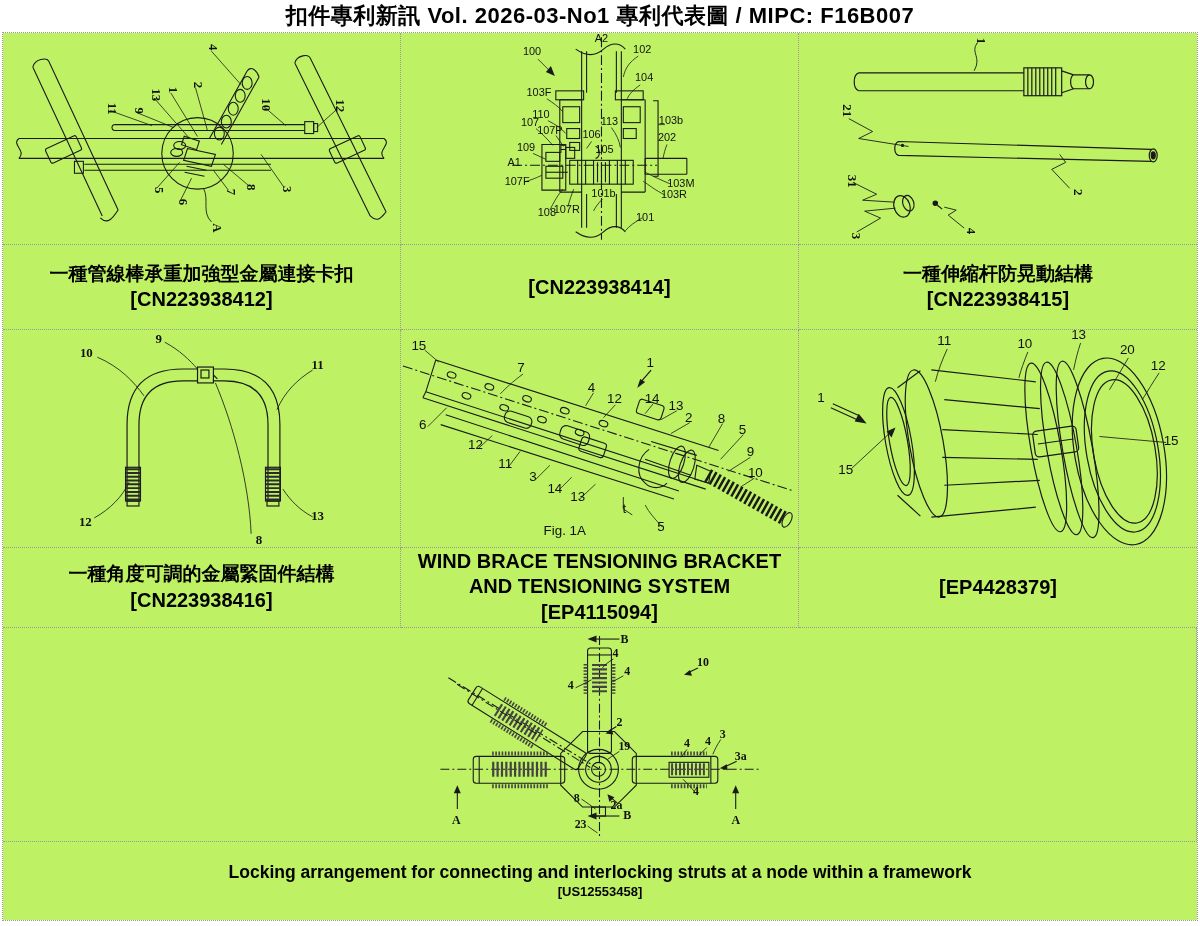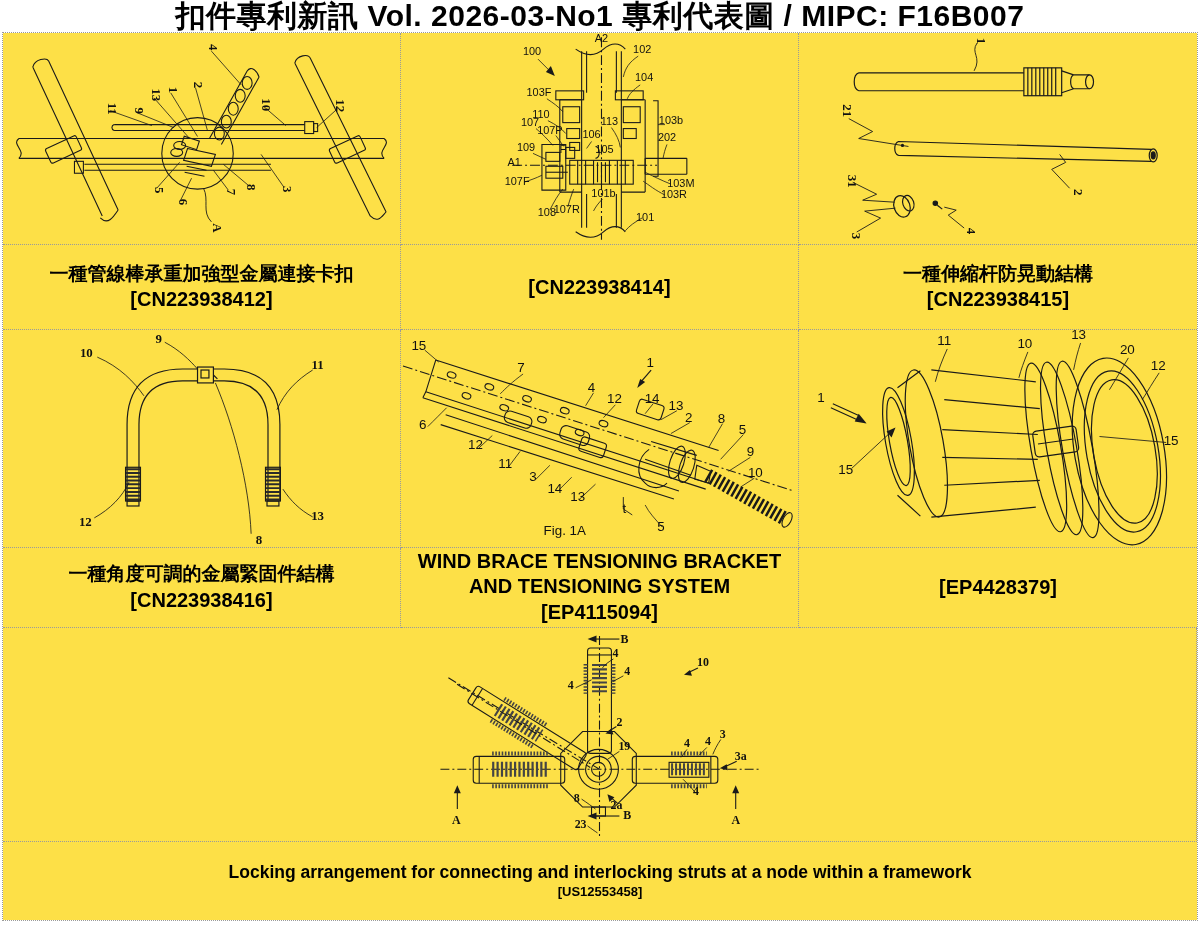--- a/index.html
+++ b/index.html
@@ -1,24 +1,24 @@
 <!DOCTYPE html>
 <html><head>
 <meta charset="utf-8">
 <style>
   html,body{margin:0;padding:0;background:#fff;}
   body{width:1200px;height:926px;overflow:hidden;color:#000;
        font-family:"Liberation Sans","DejaVu Sans",sans-serif;}
   .header{height:32px;display:flex;align-items:center;justify-content:center;
-          font-size:30px;font-weight:bold;letter-spacing:.5px;}
+          font-size:22px;font-weight:bold;letter-spacing:.5px;}
   .sheet{margin:0 2px;border:1px dotted #9a9a9a;display:grid;
          grid-template-columns:1fr 1fr 1fr;
          grid-template-rows:212px 85px 218px 80px 214px 78px;}
   .cell{border-right:1px dotted #9a9a9a;border-bottom:1px dotted #9a9a9a;
-        overflow:hidden;background:#fde047;}
+        overflow:hidden;background:#bef264;}
   .cell.lastcol{border-right:none;}
   .cell.lastrow{border-bottom:none;}
   .cell.full{grid-column:1/4;}
   .caption{display:flex;flex-direction:column;align-items:center;justify-content:center;
            text-align:center;padding:2px 12px;}
   .t-cjk{font-size:19px;font-weight:bold;line-height:1.32;}
   .t-en{font-size:20px;font-weight:bold;line-height:1.25;}
   .t-en-sm{font-size:17.5px;font-weight:bold;line-height:1.35;}
   .pno{font-size:20px;font-weight:bold;line-height:1.35;}
   .pno-sm{font-size:13px;font-weight:bold;line-height:1.3;}

